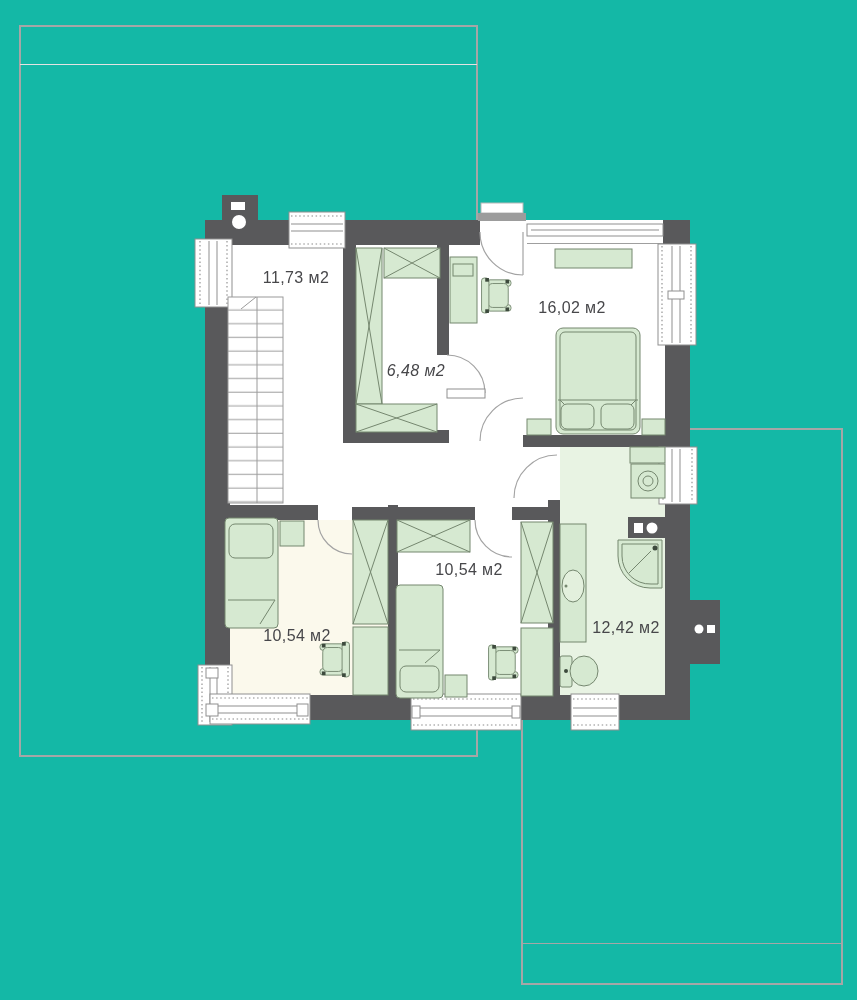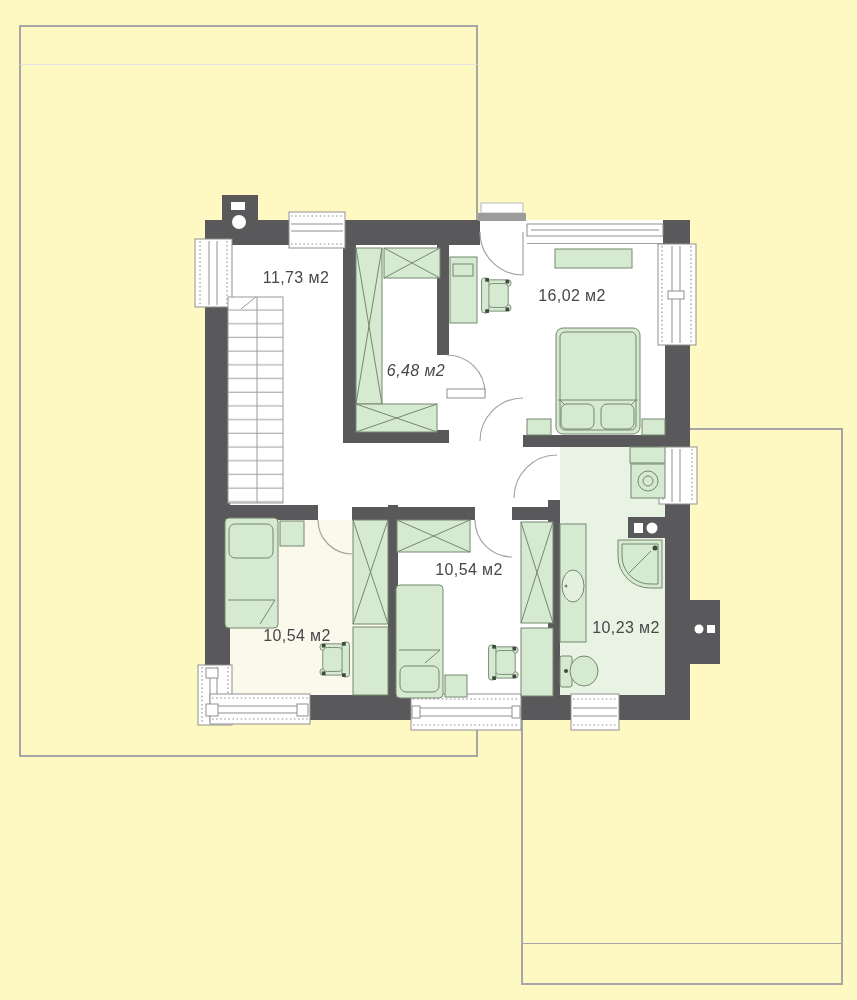--- a/index.html
+++ b/index.html
@@ -1,19 +1,19 @@
 <!DOCTYPE html>
 <html><head>
 <meta charset="utf-8">
 <style>
   html,body{margin:0;padding:0;background:#ffffff;}
   .stage{
     position:relative;
     width:857px;height:1000px;
-    background:#fef9c3;
+    background:#14b8a6;
     font-family:"Liberation Sans", sans-serif;
     overflow:hidden;
   }
   .roof-outline{
     position:absolute;
     border:2px solid #a6a6a6;
     box-sizing:border-box;
     background:transparent;
   }
   .roof-line{
@@ -304,17 +304,17 @@
       <g>
         <rect class="fn" x="560" y="656" width="12" height="31" rx="2"></rect>
         <ellipse class="fn" cx="584" cy="671" rx="14" ry="15"></ellipse>
         <circle fill="#3d4a3d" cx="566" cy="671" r="2"></circle>
       </g>
     </g>
   </svg>
 
   <div class="room-label" style="left:296px;top:278px;">11,73 м2</div>
   <div class="room-label" style="left:416px;top:371px;font-style:italic;">6,48 м2</div>
-  <div class="room-label" style="left:572px;top:296px;">16,02 м2</div>
+  <div class="room-label" style="left:572px;top:308px;">16,02 м2</div>
   <div class="room-label" style="left:297px;top:636px;">10,54 м2</div>
   <div class="room-label" style="left:469px;top:570px;">10,54 м2</div>
-  <div class="room-label" style="left:626px;top:628px;">10,23 м2</div>
+  <div class="room-label" style="left:626px;top:628px;">12,42 м2</div>
 </div>
 
 </body></html>

